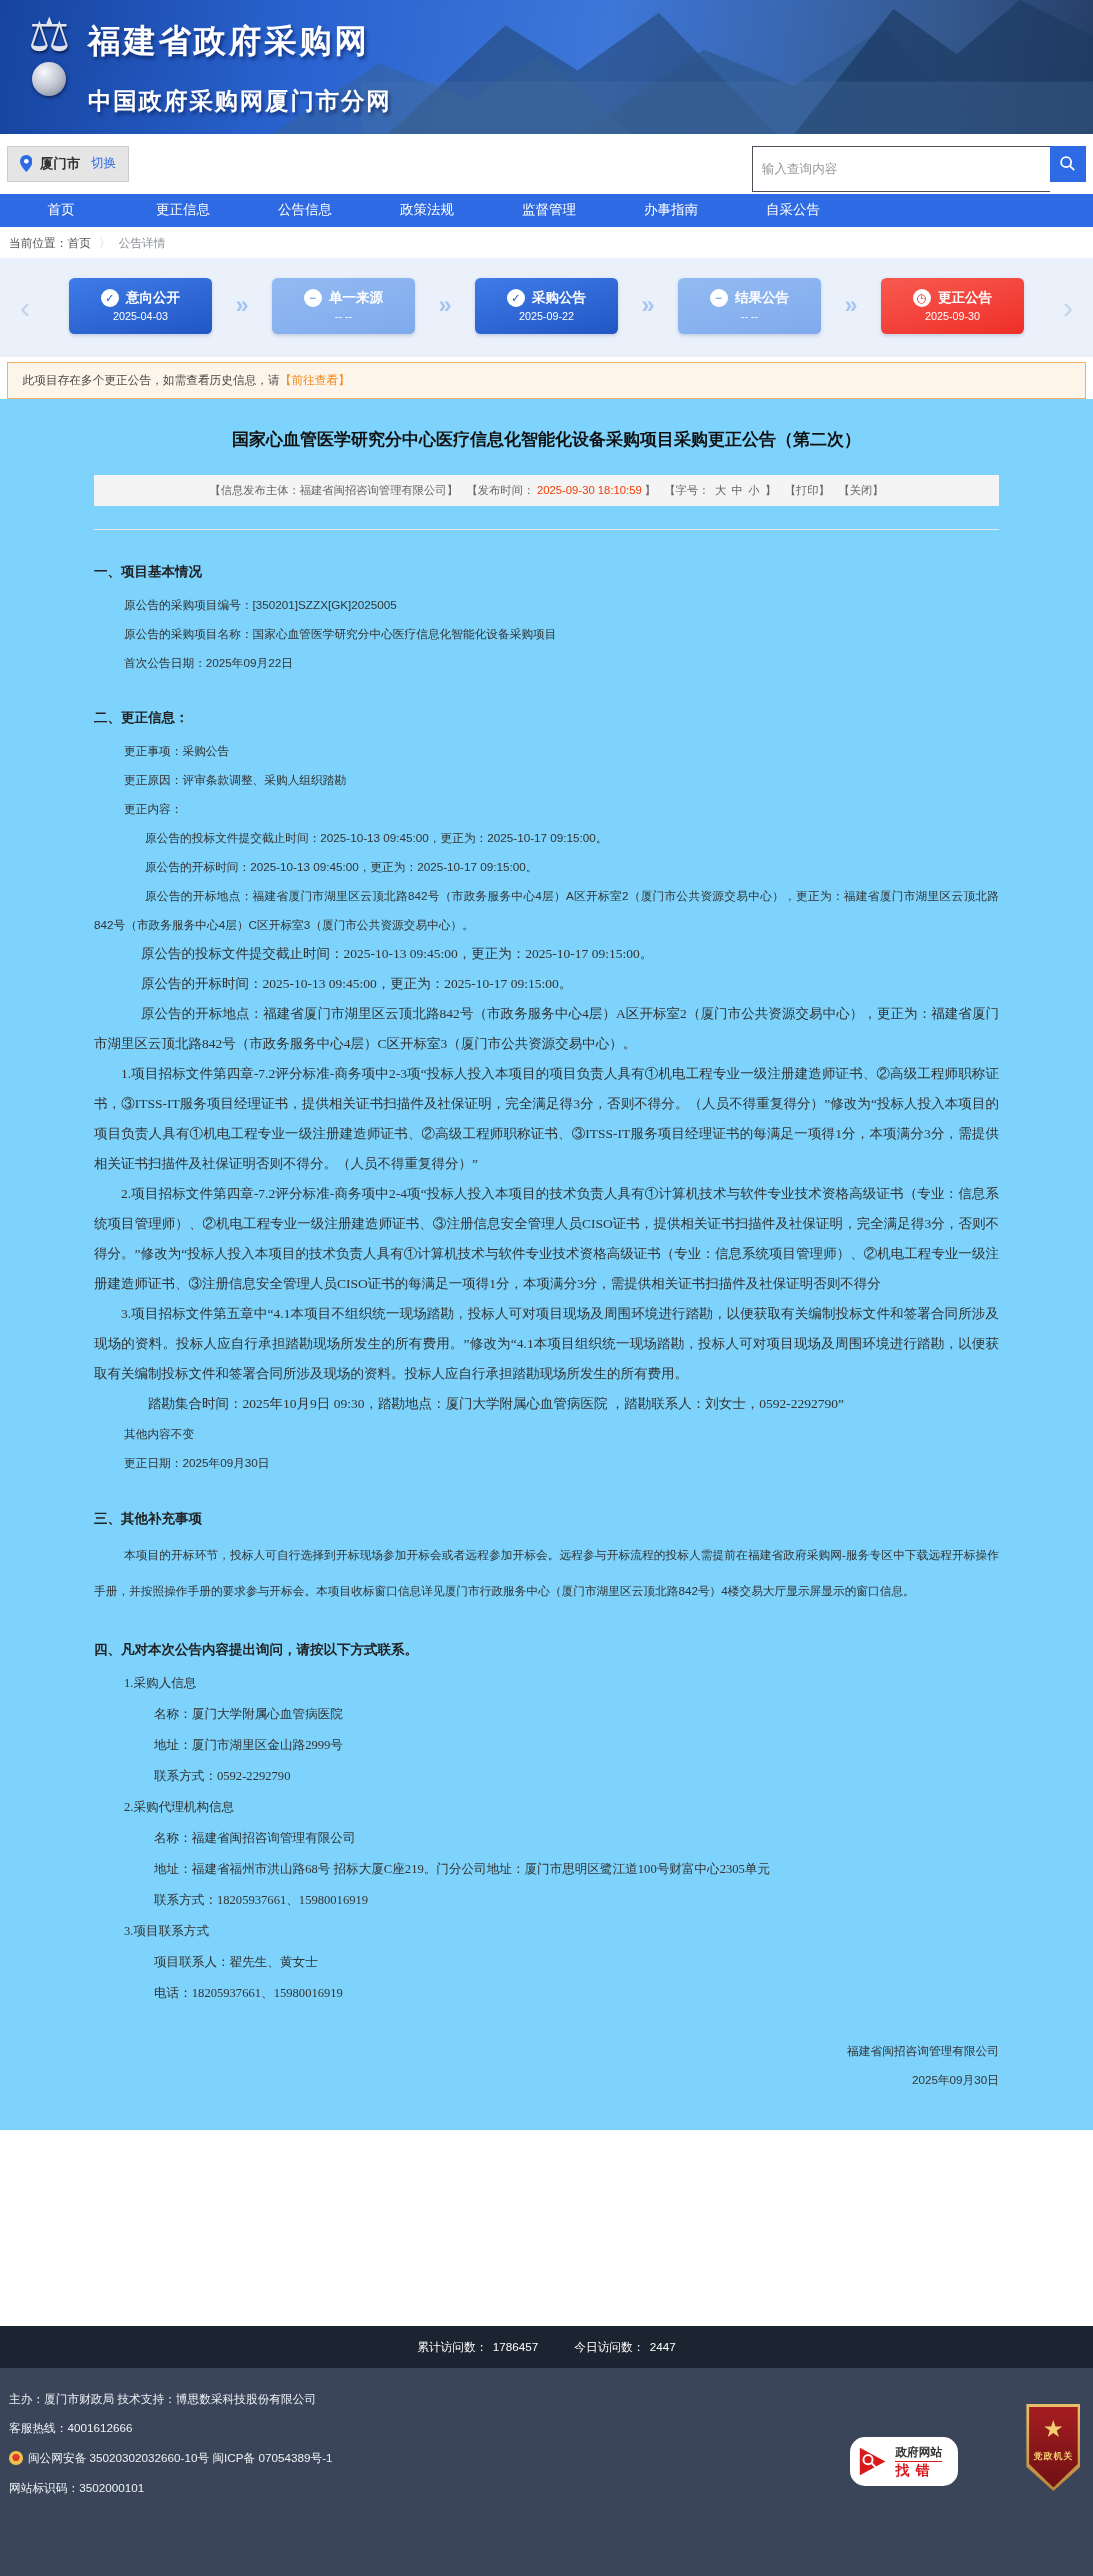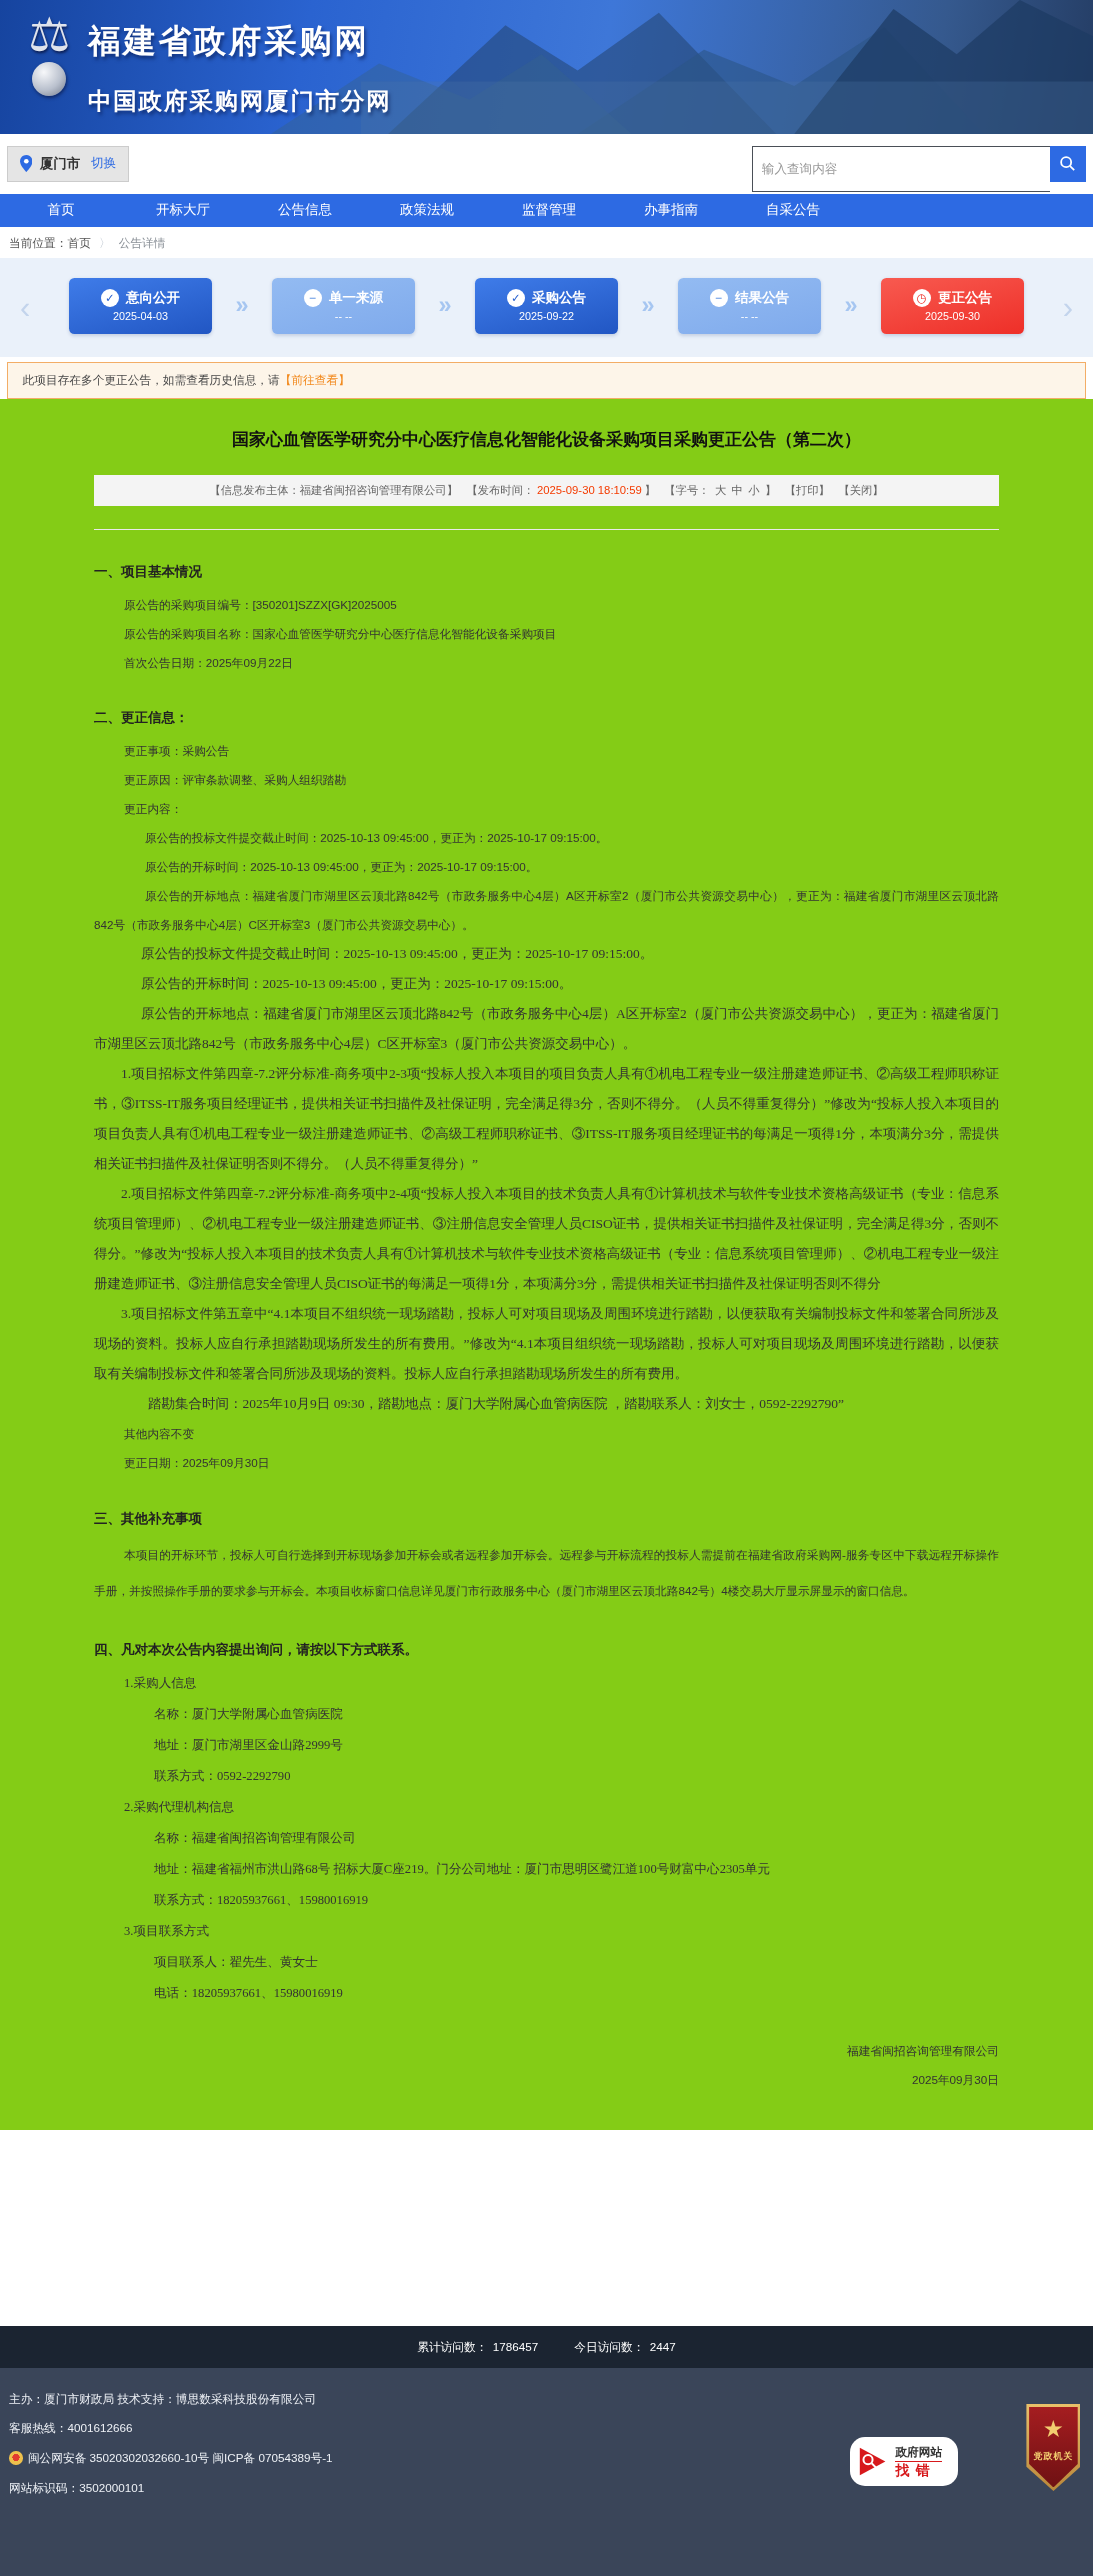--- a/index.html
+++ b/index.html
@@ -66,21 +66,21 @@
     font-size:31px;color:#c3d4ec;cursor:pointer;line-height:1;}
   .carousel-left{left:20px;}
   .carousel-right{right:20px;}
 
   
   .notice{margin:5.4px 7.2px 0;border:0.9px solid #f3ad66;background:#fdf5e9;
     padding:10px 14.4px;font-size:11.7px;color:#4a4a4a;}
   .notice a{color:#f28a1e;text-decoration:none;cursor:pointer;}
 
   
-  .article{background:#84cc16;padding:29px 94px 36px;}
+  .article{background:#7dd3fc;padding:29px 94px 36px;}
   .art-title{text-align:center;font-size:17px;font-weight:bold;color:#111;margin:0 0 23.5px;}
   .meta{background:#f4f4f4;height:31px;line-height:31px;text-align:center;font-size:11.3px;color:#666;white-space:nowrap;}
   .meta span{margin:0 2.7px;}
   .meta .time{color:#f43b00;margin:0;}
   .meta .fbtn{cursor:pointer;margin:0 2.7px;}
   .divider{border-top:0.9px solid #e9e9e9;margin-top:23.5px;}
   .sec-h{font-size:13.5px;font-weight:bold;color:#222;margin:32.5px 0 9px;}
   .item{margin:0;padding-left:30px;font-size:11.7px;color:#333;line-height:29px;}
   .subitem{margin:0;font-size:11.7px;color:#333;line-height:29px;text-indent:51px;text-align:justify;}
   .serif p{margin:0;font-family:"Liberation Serif","DejaVu Serif",serif;font-size:13.5px;
@@ -155,21 +155,21 @@
         <svg width="17" height="17" viewBox="0 0 19 19">
           <circle cx="8" cy="8" r="5.6" fill="none" stroke="#fff" stroke-width="2"></circle>
           <line x1="12.4" y1="12.4" x2="17" y2="17" stroke="#fff" stroke-width="2"></line>
         </svg>
       </button>
     </div>
   </div>
 
   <nav class="nav">
     <div class="nav-item">首页</div>
-    <div class="nav-item">开标大厅</div>
+    <div class="nav-item">更正信息</div>
     <div class="nav-item">公告信息</div>
     <div class="nav-item">政策法规</div>
     <div class="nav-item">监督管理</div>
     <div class="nav-item">办事指南</div>
     <div class="nav-item">自采公告</div>
   </nav>
 
   <div class="breadcrumb">
     <span>当前位置：</span><span class="crumb-home">首页</span><span class="crumb-sep">〉</span><span class="crumb-current">公告详情</span>
   </div>

